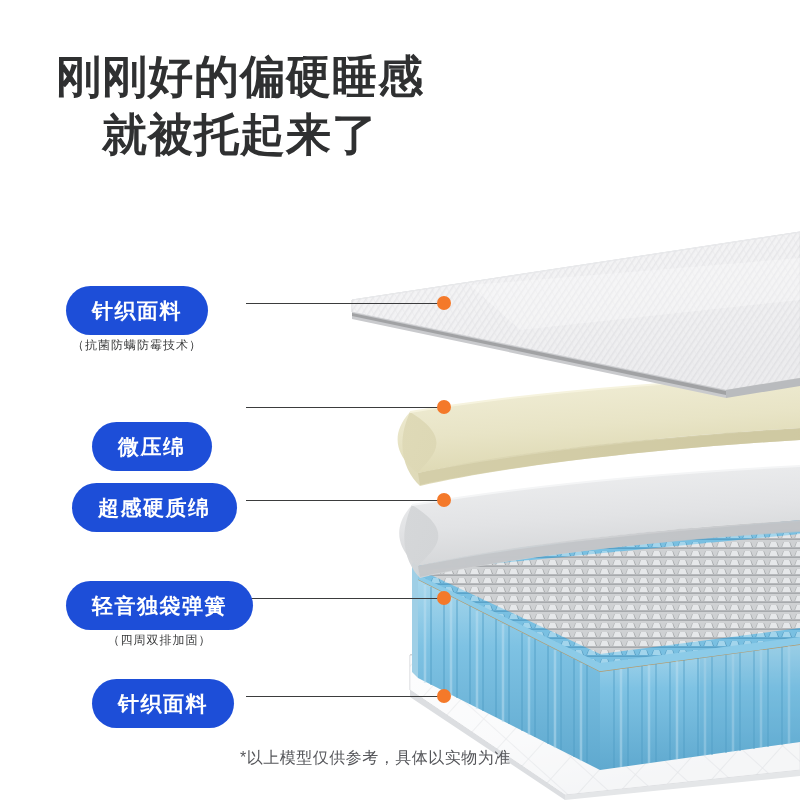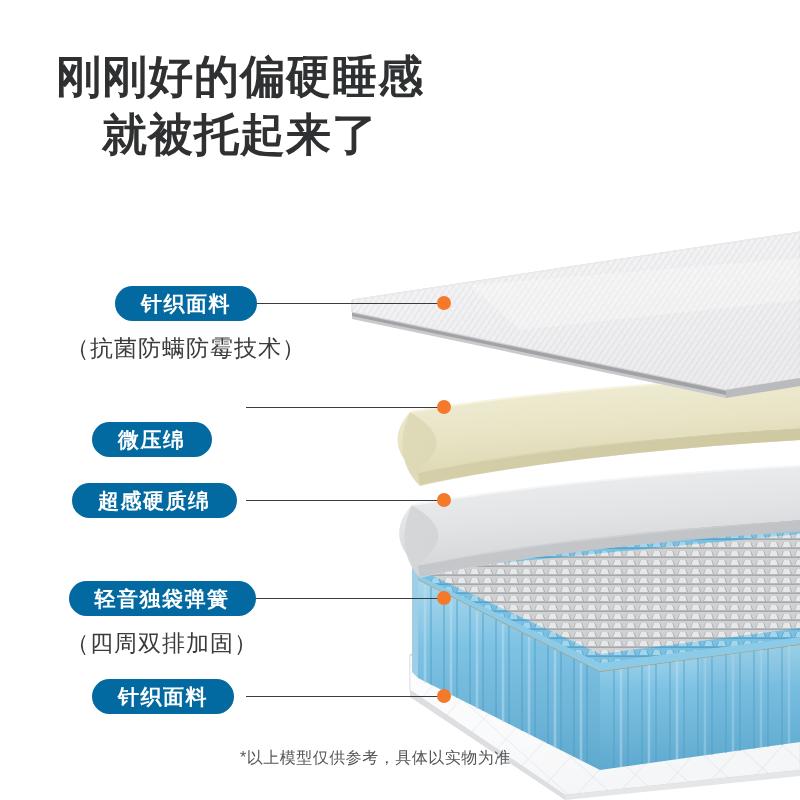--- a/index.html
+++ b/index.html
@@ -44,34 +44,34 @@
     position: absolute;
     z-index: 45;
     display: flex;
     flex-direction: column;
     align-items: center;
   }
   .pill {
     display: inline-flex;
     align-items: center;
     justify-content: center;
-    background: #0369a1;
+    background: #1d4ed8;
     color: #ffffff;
     border-radius: 999px;
     font-size: 21px;
     font-weight: bold;
     letter-spacing: 1.5px;
-    height: 35px;
+    height: 49px;
     padding: 0 26px;
     white-space: nowrap;
     box-shadow: 0 0 0 0 rgba(0,0,0,0);
   }
   .sublabel {
-    margin-top: 12px;
-    font-size: 23px;
+    margin-top: 2px;
+    font-size: 12px;
     color: #3a3b3c;
     letter-spacing: 1px;
     white-space: nowrap;
   }
 
   
   .connector {
     position: absolute;
     height: 1px;
     background: #3b3c3d;

